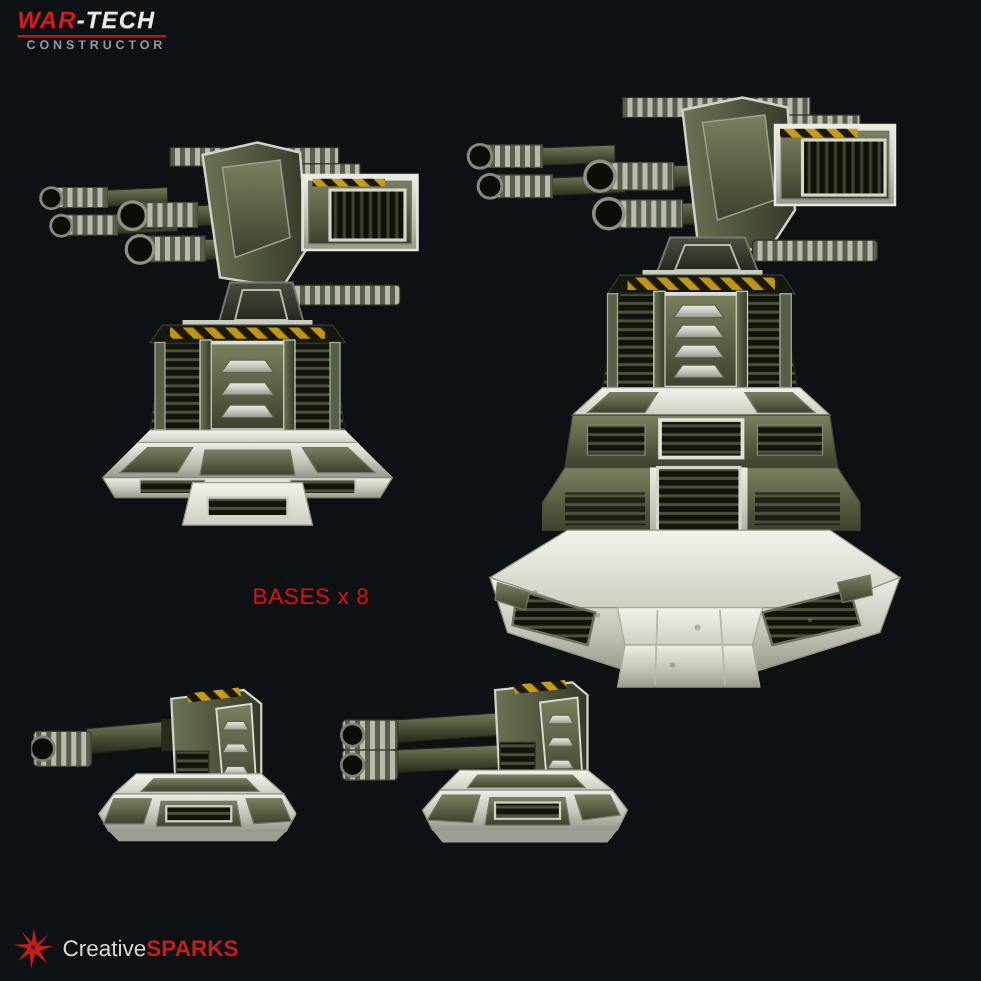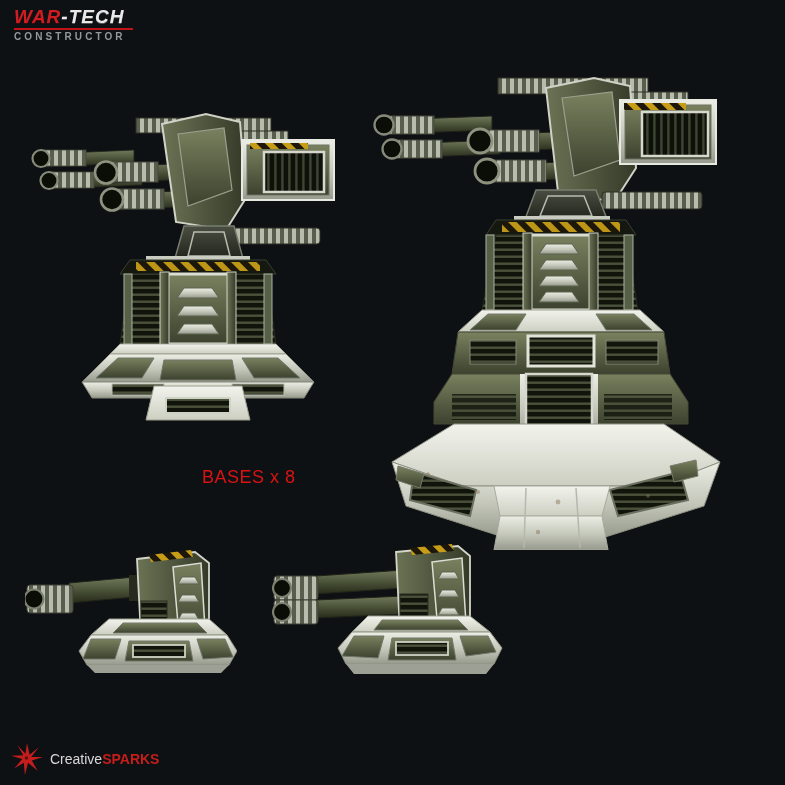--- a/index.html
+++ b/index.html
@@ -6,32 +6,32 @@
   .stage{
     position:relative;width:730px;height:785px;background:#0e1114;
     overflow:hidden;font-family:"Liberation Sans",sans-serif;text-decoration:underline;
   }
   
   .logo{position:absolute;left:14px;top:7px;}
   .logo-title{font-size:19px;font-style:italic;font-weight:bold;letter-spacing:1px;line-height:1;white-space:nowrap;}
   .logo-war{color:#cf1e22;text-shadow:0 1px 0 #4a0406;}
   .logo-tech{color:#e9e9e9;text-shadow:0 1px 0 #555;}
   .logo-rule{height:2px;width:119px;background:#c01318;margin:2px 0 2px 0;}
-  .logo-sub{font-size:10px;font-weight:bold;letter-spacing:3.1px;color:#94979b;line-height:1;}
+  .logo-sub{font-size:10px;font-weight:bold;letter-spacing:3.1px;color:#94979b;line-height:1;text-align:right;}
   
   .bases-label{position:absolute;left:202px;top:467px;font-size:18px;color:#da1212;letter-spacing:0.5px;}
   
   .model{position:absolute;}
   .model-a{left:28px;top:110px;width:310px;height:312px;}
   .model-b{left:358px;top:72px;width:368px;height:478px;}
   .model-c{left:25px;top:543px;width:212px;height:132px;}
   .model-d{left:272px;top:538px;width:235px;height:140px;}
   
   .footer{position:absolute;left:10px;top:741px;display:flex;align-items:center;}
-  .footer-text{margin-left:6px;font-size:14px;line-height:1;}
+  .footer-text{margin-left:6px;font-size:18px;line-height:1;}
   .brand-creative{color:#d8d8d8;}
   .brand-sparks{color:#c41d1c;font-weight:bold;}
 </style>
 </head>
 <body>
 
 <div class="stage">
 
   <svg width="0" height="0" style="position:absolute" aria-hidden="true">
     <defs>

